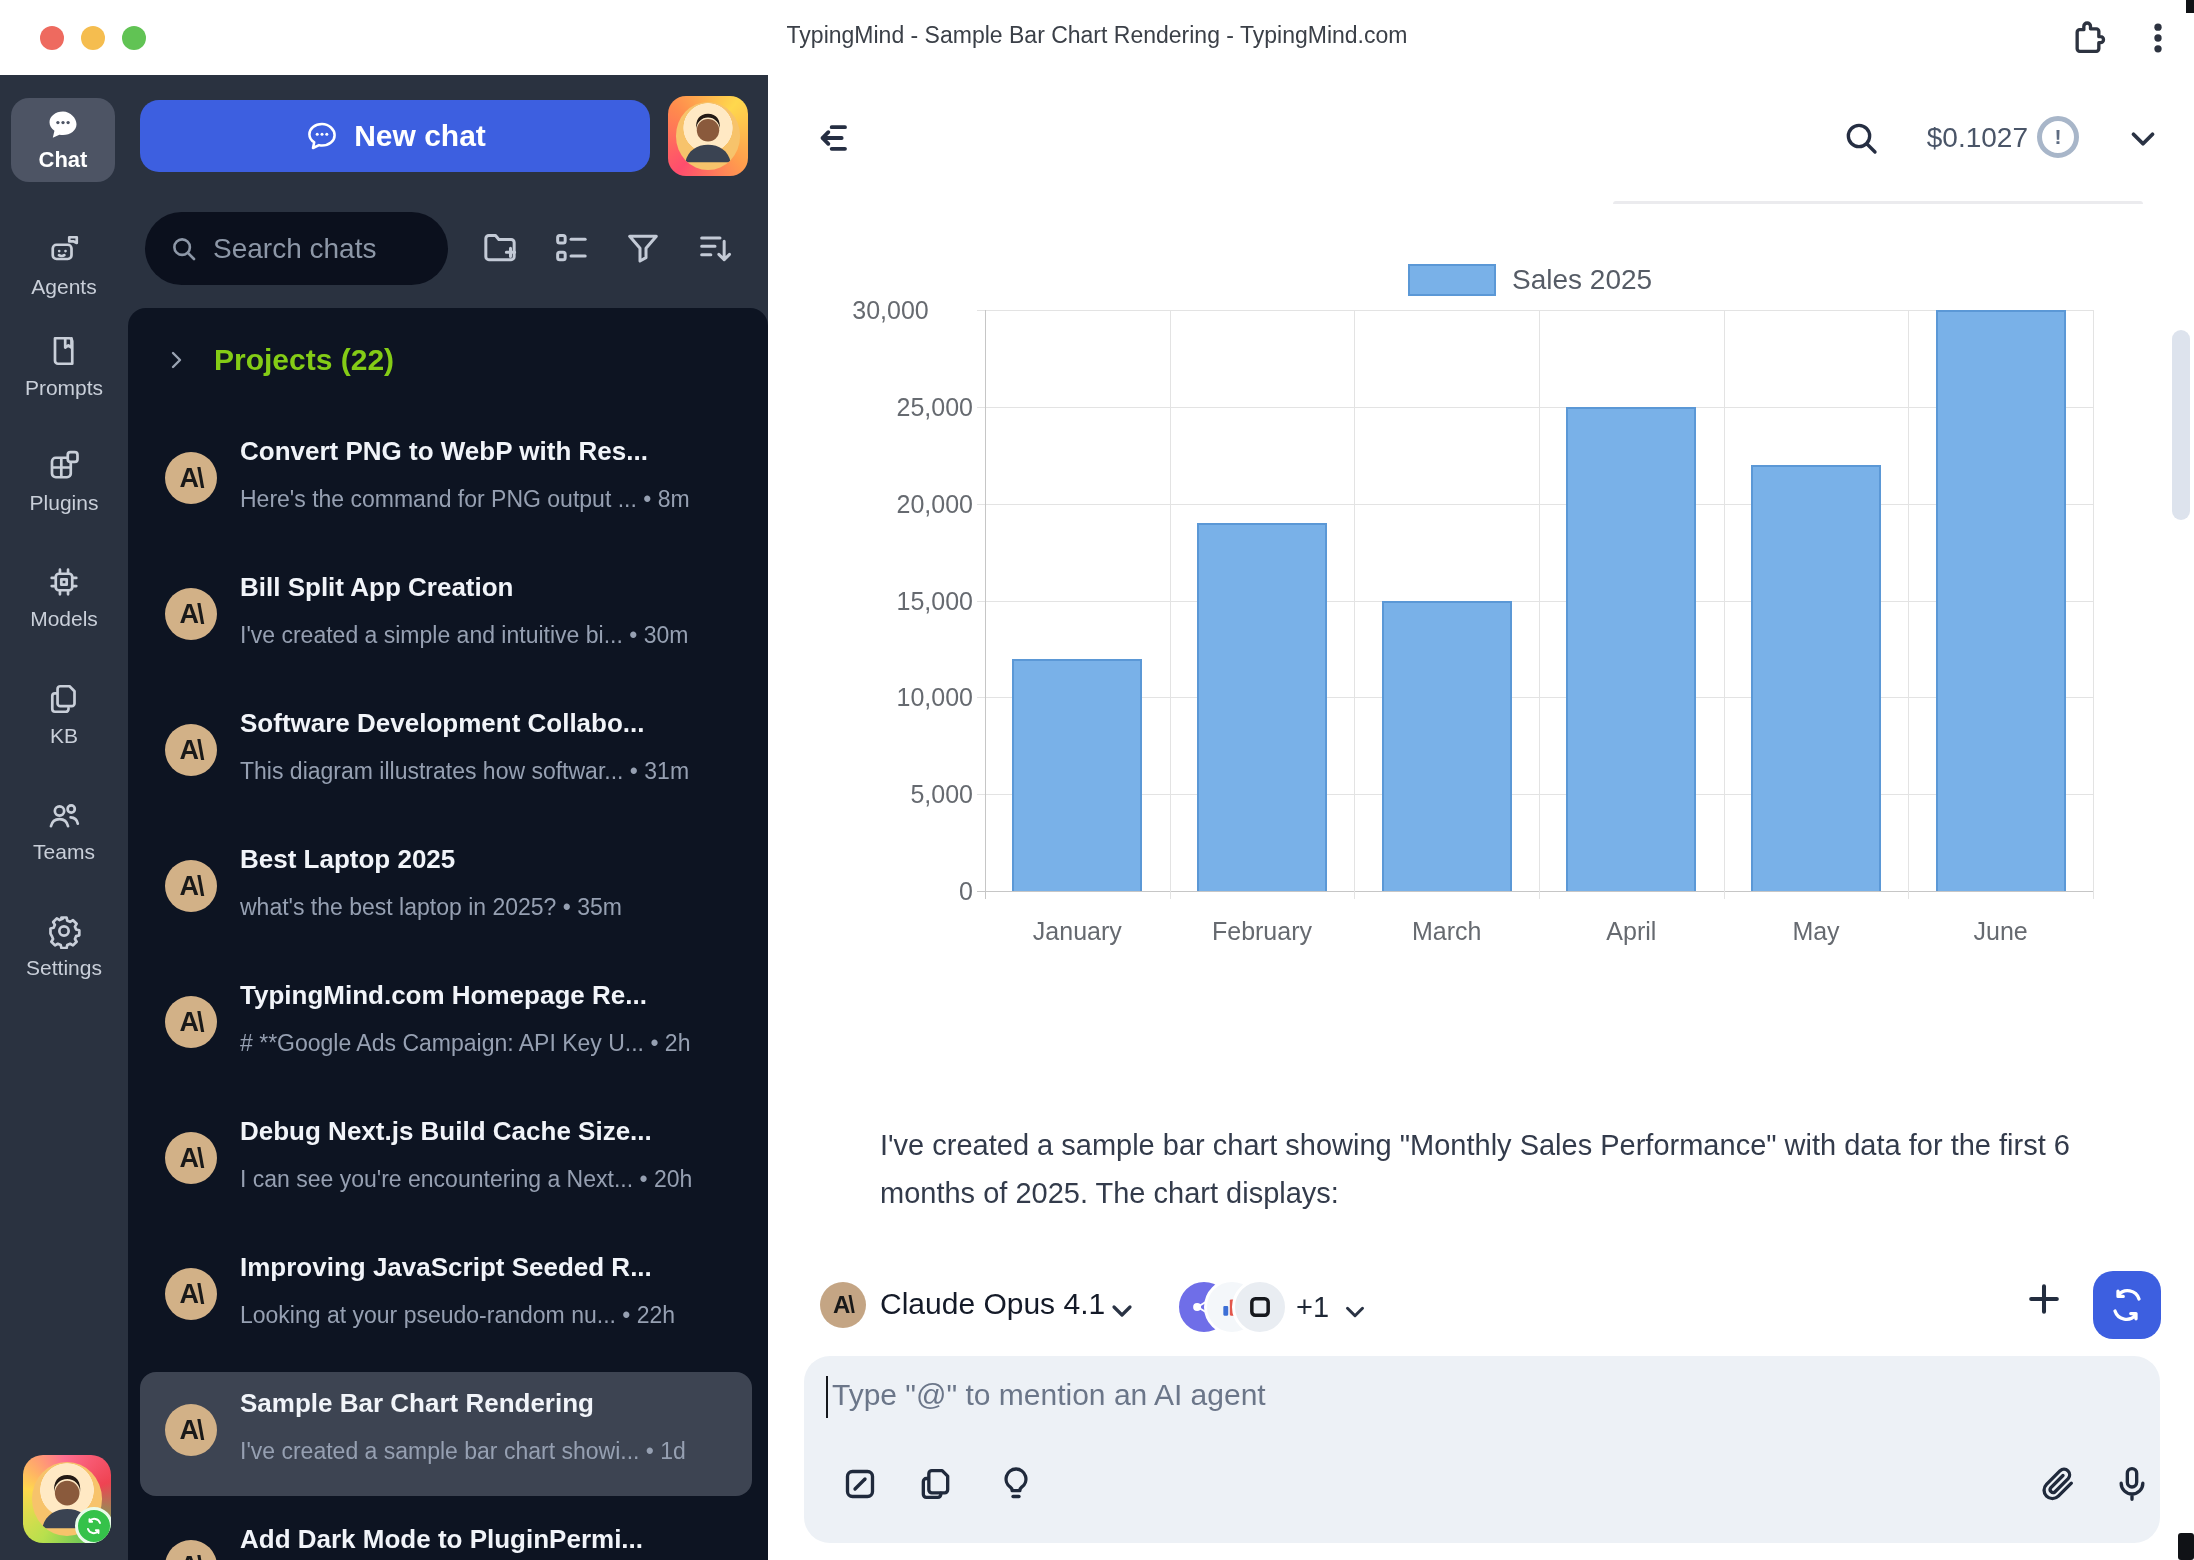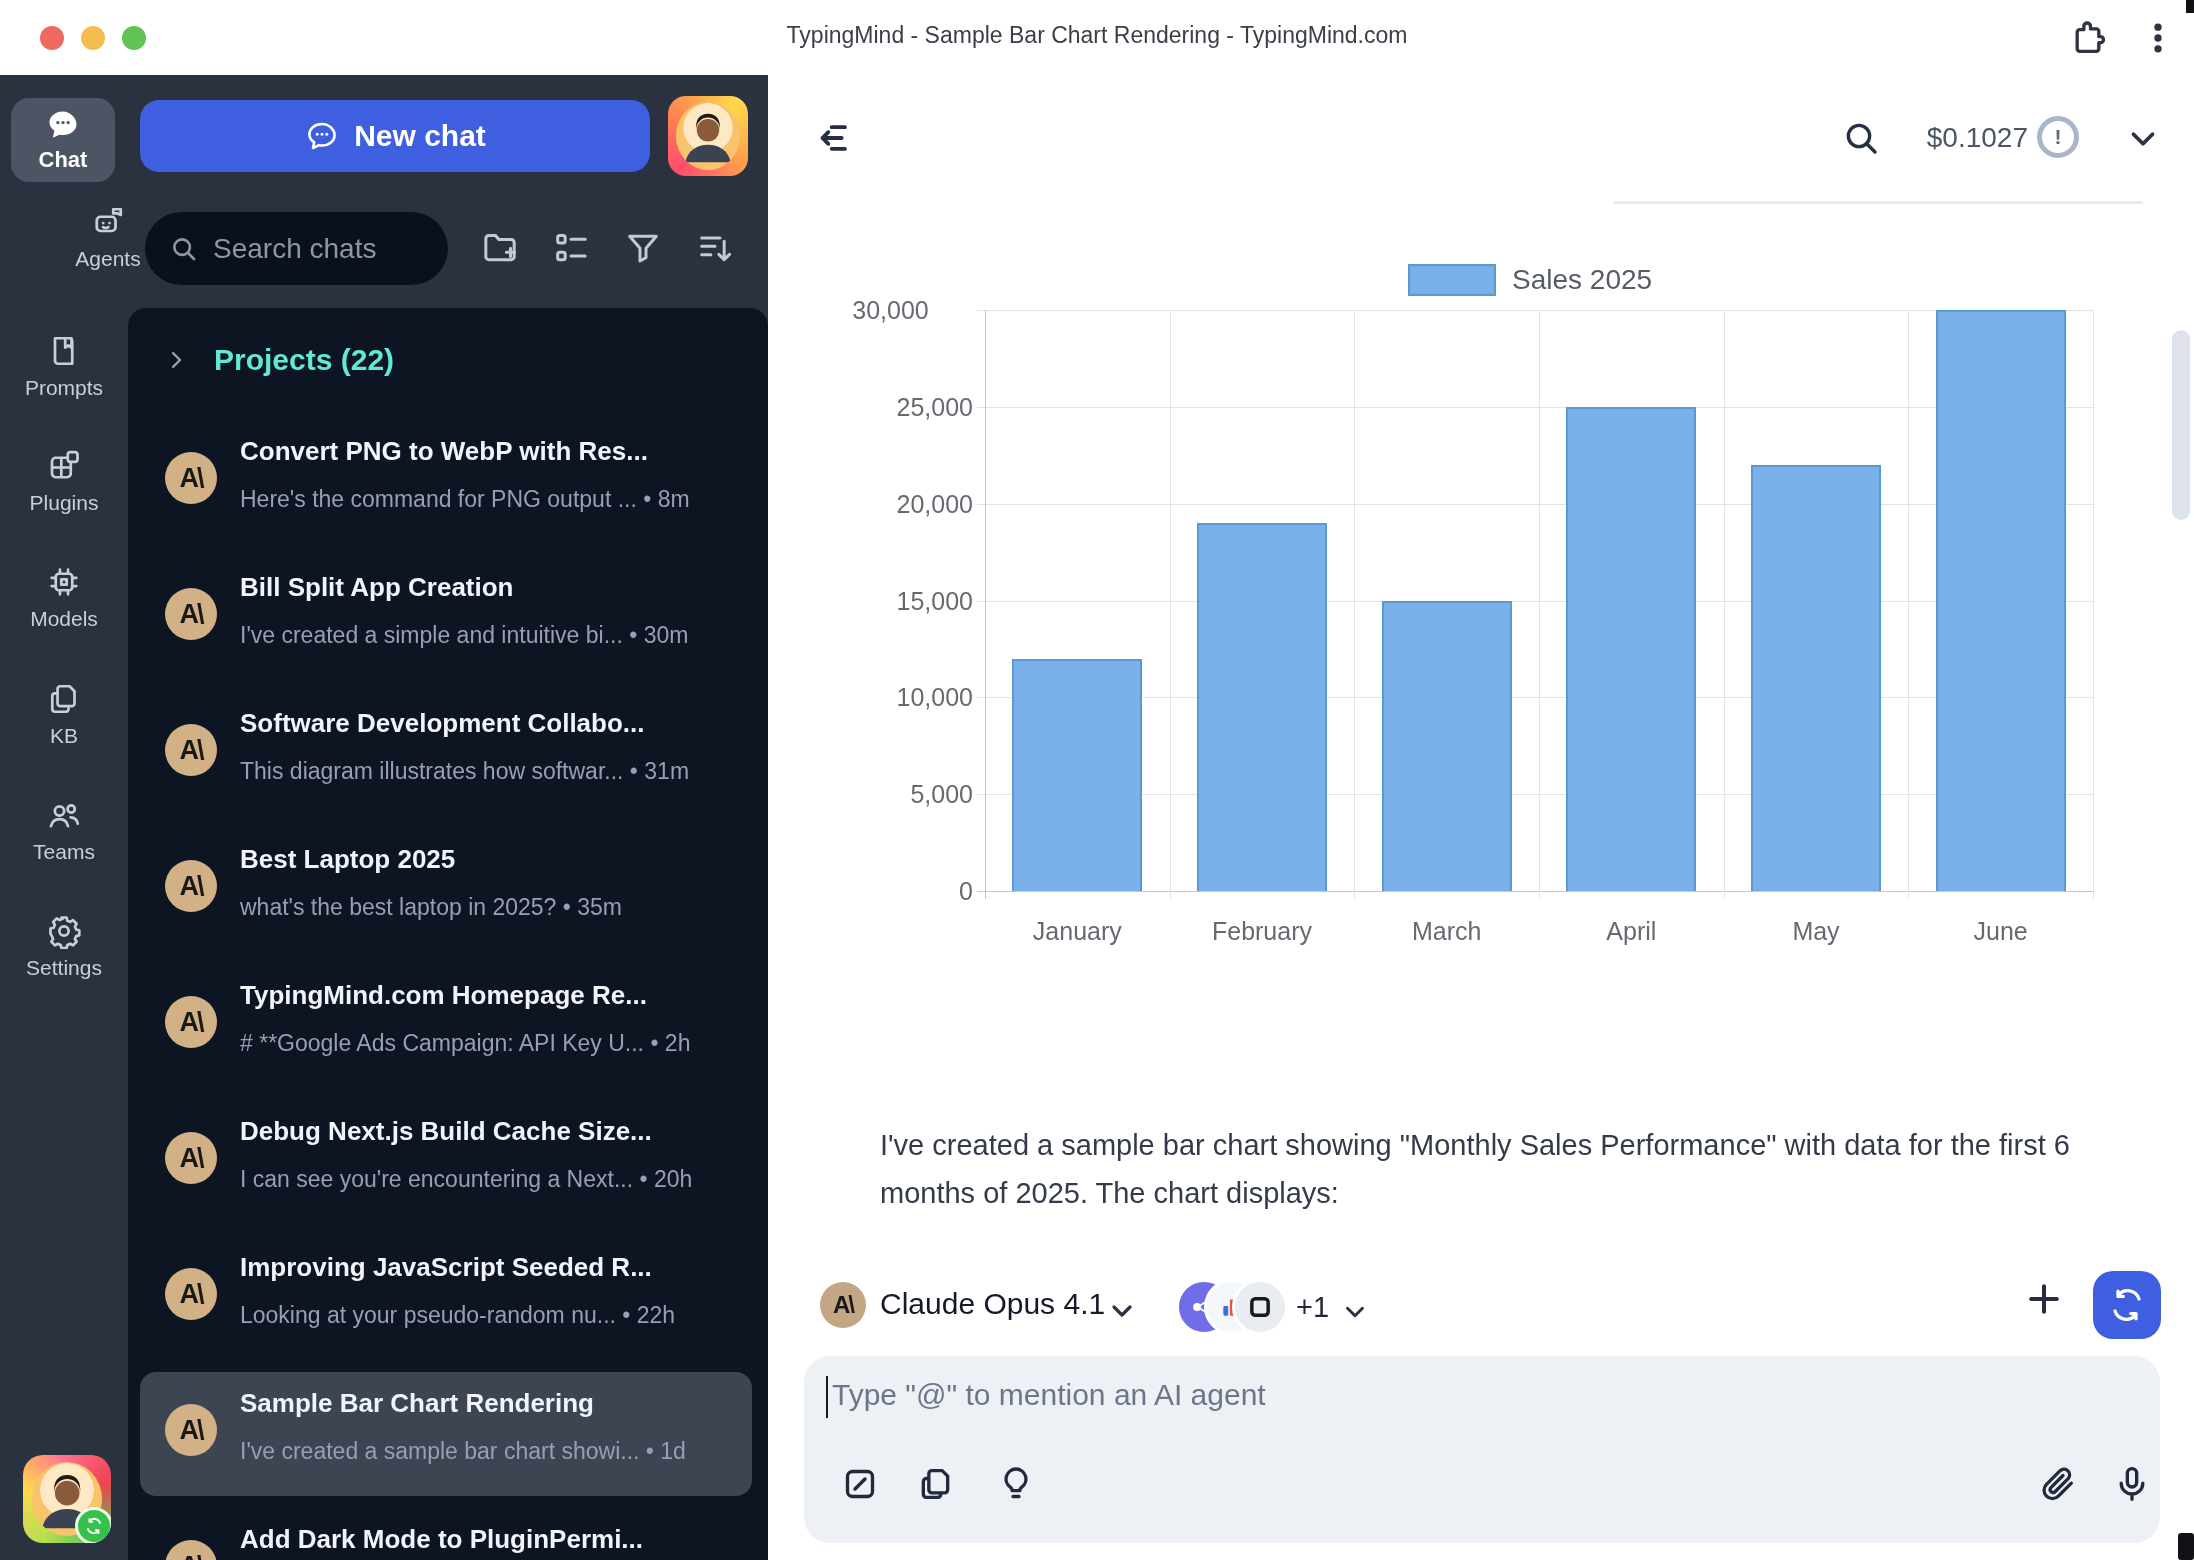--- a/index.html
+++ b/index.html
@@ -44,21 +44,21 @@
     background:#35c24a;border:3px solid #eafbe9;display:flex;align-items:center;justify-content:center;}
 
   .search-pill{position:absolute;left:145px;top:137px;width:303px;height:73px;border-radius:37px;
     background:#0b101d;display:flex;align-items:center;gap:14px;padding:0 0 0 24px;box-sizing:border-box;cursor:text;}
   .search-pill .ph{color:#8d97a7;font-size:28px;}
   .side-icon{position:absolute;top:153px;width:40px;height:40px;cursor:pointer;}
 
   .panel{position:absolute;left:128px;top:233px;right:0;bottom:0;background:#0d1422;
     border-top-left-radius:18px;border-top-right-radius:18px;overflow:hidden;}
   .projects-row{position:absolute;left:24px;top:28px;height:48px;display:flex;align-items:center;gap:26px;cursor:pointer;padding-left:12px;}
-  .projects-row .lbl{color:#5eead4;font-size:30px;font-weight:700;}
+  .projects-row .lbl{color:#84cc16;font-size:30px;font-weight:700;}
   .chat-row{position:absolute;left:12px;width:612px;height:124px;border-radius:16px;cursor:pointer;}
   .chat-row.selected{background:#3d4452;}
   .chat-avatar{position:absolute;left:25px;top:32px;width:52px;height:52px;border-radius:50%;
     background:#d2b187;color:#191919;font-weight:800;font-size:27px;letter-spacing:-2px;
     display:flex;align-items:center;justify-content:center;}
   .chat-title{position:absolute;left:100px;top:16px;width:500px;font-size:26px;font-weight:600;color:#f1f4f9;
     white-space:nowrap;overflow:hidden;}
   .chat-sub{position:absolute;left:100px;top:66px;width:505px;font-size:23px;color:#96a0b2;
     white-space:nowrap;overflow:hidden;}
 
@@ -134,21 +134,21 @@
       <svg width="36" height="36" viewBox="0 0 24 24">
         <path fill="#ffffff" d="M12 3c-5 0-9 3.2-9 7.2 0 2.3 1.3 4.3 3.3 5.6L5.2 20.5l4.4-2c.8.1 1.6.2 2.4.2 5 0 9-3.2 9-7.2S17 3 12 3z"></path>
         <circle cx="8.6" cy="10.4" r="1.1" fill="#4d5464"></circle>
           <circle cx="12" cy="10.4" r="1.1" fill="#4d5464"></circle>
           <circle cx="15.4" cy="10.4" r="1.1" fill="#4d5464"></circle>
       </svg>
     </span>
     <span class="lbl">Chat</span>
   </div>
 
-  <div class="rail-item" style="top:116px;padding-left:44px;">
+  <div class="rail-item" style="top:144px;">
     <span>
       <svg width="36" height="36" viewBox="0 0 24 24" fill="none" stroke="#c9cfd9" stroke-width="1.8" stroke-linecap="round" stroke-linejoin="round">
         <rect x="4.5" y="8.5" width="12.5" height="9.5" rx="2.5"></rect>
         <circle cx="8.8" cy="12.7" r="0.9" fill="#c9cfd9" stroke="none"></circle>
         <circle cx="13" cy="12.7" r="0.9" fill="#c9cfd9" stroke="none"></circle>
         <path d="M8.7 15.4c.9.7 2.6.7 3.5 0"></path>
         <path d="M15.5 3.5h5v3.8l-2-1h-3z"></path>
       </svg>
     </span>
     <span class="lbl">Agents</span>

